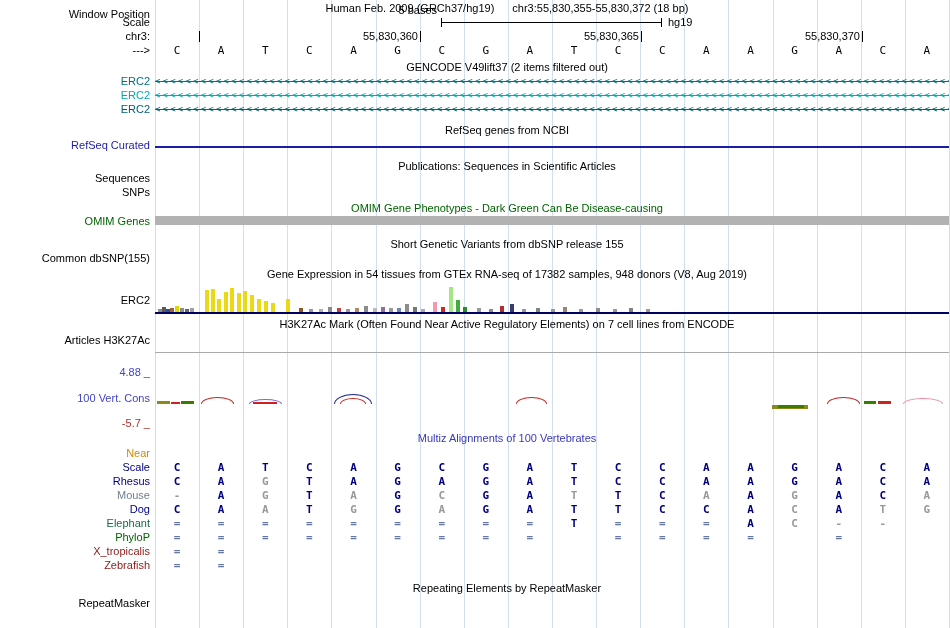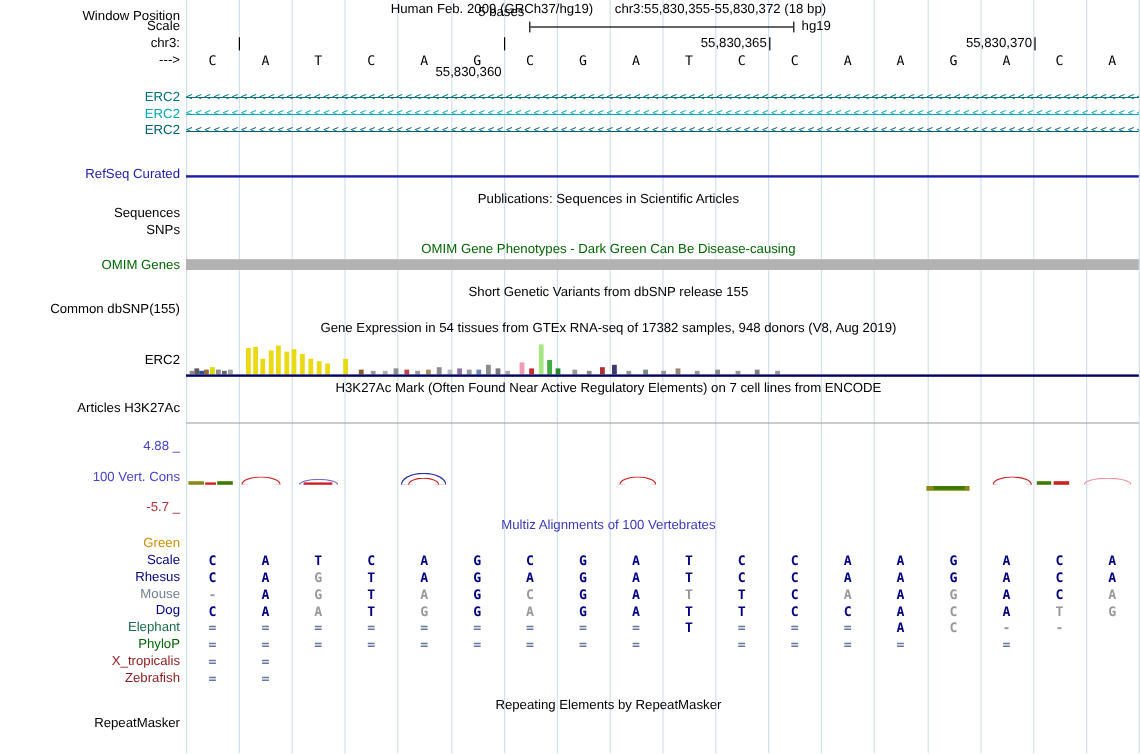--- a/index.html
+++ b/index.html
@@ -59,21 +59,21 @@
     <span>chr3:55,830,355-55,830,372 (18 bp)</span>
   </div>
 
   <div class="rlab" style="left:355px;width:82px;top:4px">5 bases</div>
   <div style="position:absolute;left:441px;top:18px;width:221px;height:9px;border-left:1px solid #000;border-right:1px solid #000">
     <div style="position:absolute;top:4px;left:0;right:0;height:1px;background:#000"></div>
   </div>
   <div style="position:absolute;left:668px;top:16px;height:13px;line-height:13px">hg19</div>
 
   <div class="overlay" style="top:30px;height:13px;bottom:auto">
-      <div class="rlab" style="left: 338px; width: 80px; margin-top: 24px;">55,830,360</div>
+      <div class="rlab" style="left: 338px; width: 80px;">55,830,360</div>
       <div class="tick" style="left: 420px;"></div>
       <div class="rlab" style="left: 559px; width: 80px;">55,830,365</div>
       <div class="tick" style="left: 641px;"></div>
       <div class="rlab" style="left: 780px; width: 80px;">55,830,370</div>
       <div class="tick" style="left: 862px;"></div>
       <div class="tick" style="left: 199px;"></div>
     </div>
   <div class="overlay">
       <div class="cellbase" style="left: 155px; width: 44.1111px;">C</div>
       <div class="cellbase" style="left: 199.111px; width: 44.1111px;">A</div>
@@ -88,29 +88,31 @@
       <div class="cellbase" style="left: 596.111px; width: 44.1111px;">C</div>
       <div class="cellbase" style="left: 640.222px; width: 44.1111px;">C</div>
       <div class="cellbase" style="left: 684.333px; width: 44.1111px;">A</div>
       <div class="cellbase" style="left: 728.444px; width: 44.1111px;">A</div>
       <div class="cellbase" style="left: 772.556px; width: 44.1111px;">G</div>
       <div class="cellbase" style="left: 816.667px; width: 44.1111px;">A</div>
       <div class="cellbase" style="left: 860.778px; width: 44.1111px;">C</div>
       <div class="cellbase" style="left: 904.889px; width: 44.1111px;">A</div>
     </div>
 
+  <div class="title" style="top:61px">GENCODE V49lift37 (2 items filtered out)</div>
   <div class="overlay" style="top:75px;height:42px;bottom:auto">
       <div class="rlab" style="left: 0px; width: 150px; top: 0px; color: rgb(0, 112, 126);">ERC2</div>
       <div class="arrowrow" style="left: 155px; width: 794px; top: 0px; color: rgb(0, 112, 126);">&lt;&lt;&lt;&lt;&lt;&lt;&lt;&lt;&lt;&lt;&lt;&lt;&lt;&lt;&lt;&lt;&lt;&lt;&lt;&lt;&lt;&lt;&lt;&lt;&lt;&lt;&lt;&lt;&lt;&lt;&lt;&lt;&lt;&lt;&lt;&lt;&lt;&lt;&lt;&lt;&lt;&lt;&lt;&lt;&lt;&lt;&lt;&lt;&lt;&lt;&lt;&lt;&lt;&lt;&lt;&lt;&lt;&lt;&lt;&lt;&lt;&lt;&lt;&lt;&lt;&lt;&lt;&lt;&lt;&lt;&lt;&lt;&lt;&lt;&lt;&lt;&lt;&lt;&lt;&lt;&lt;&lt;&lt;&lt;&lt;&lt;&lt;&lt;&lt;&lt;&lt;&lt;&lt;&lt;&lt;&lt;&lt;&lt;&lt;&lt;&lt;&lt;&lt;&lt;&lt;&lt;</div>
       <div class="rlab" style="left: 0px; width: 150px; top: 14px; color: rgb(0, 169, 183);">ERC2</div>
       <div class="arrowrow" style="left: 155px; width: 794px; top: 14px; color: rgb(0, 169, 183);">&lt;&lt;&lt;&lt;&lt;&lt;&lt;&lt;&lt;&lt;&lt;&lt;&lt;&lt;&lt;&lt;&lt;&lt;&lt;&lt;&lt;&lt;&lt;&lt;&lt;&lt;&lt;&lt;&lt;&lt;&lt;&lt;&lt;&lt;&lt;&lt;&lt;&lt;&lt;&lt;&lt;&lt;&lt;&lt;&lt;&lt;&lt;&lt;&lt;&lt;&lt;&lt;&lt;&lt;&lt;&lt;&lt;&lt;&lt;&lt;&lt;&lt;&lt;&lt;&lt;&lt;&lt;&lt;&lt;&lt;&lt;&lt;&lt;&lt;&lt;&lt;&lt;&lt;&lt;&lt;&lt;&lt;&lt;&lt;&lt;&lt;&lt;&lt;&lt;&lt;&lt;&lt;&lt;&lt;&lt;&lt;&lt;&lt;&lt;&lt;&lt;&lt;&lt;&lt;&lt;&lt;</div>
       <div class="rlab" style="left: 0px; width: 150px; top: 28px; color: rgb(0, 98, 110);">ERC2</div>
       <div class="arrowrow" style="left: 155px; width: 794px; top: 28px; color: rgb(0, 98, 110);">&lt;&lt;&lt;&lt;&lt;&lt;&lt;&lt;&lt;&lt;&lt;&lt;&lt;&lt;&lt;&lt;&lt;&lt;&lt;&lt;&lt;&lt;&lt;&lt;&lt;&lt;&lt;&lt;&lt;&lt;&lt;&lt;&lt;&lt;&lt;&lt;&lt;&lt;&lt;&lt;&lt;&lt;&lt;&lt;&lt;&lt;&lt;&lt;&lt;&lt;&lt;&lt;&lt;&lt;&lt;&lt;&lt;&lt;&lt;&lt;&lt;&lt;&lt;&lt;&lt;&lt;&lt;&lt;&lt;&lt;&lt;&lt;&lt;&lt;&lt;&lt;&lt;&lt;&lt;&lt;&lt;&lt;&lt;&lt;&lt;&lt;&lt;&lt;&lt;&lt;&lt;&lt;&lt;&lt;&lt;&lt;&lt;&lt;&lt;&lt;&lt;&lt;&lt;&lt;&lt;&lt;</div>
     </div>
 
+  <div class="title" style="top:124px">RefSeq genes from NCBI</div>
   <div class="lab c-navy" style="top:139px">RefSeq Curated</div>
   <div class="hline" style="left:155px;top:146px;width:794px;height:2px;background:#1c1ca8"></div>
 
   <div class="title" style="top:160px">Publications: Sequences in Scientific Articles</div>
   <div class="lab" style="top:172px">Sequences</div>
   <div class="lab" style="top:186px">SNPs</div>
 
   <div class="title c-green" style="top:202px">OMIM Gene Phenotypes - Dark Green Can Be Disease-causing</div>
   <div class="lab c-green" style="top:215px">OMIM Genes</div>
   <div class="hline" style="left:155px;top:216px;width:794px;height:9px;background:#b2b2b2"></div>
@@ -197,21 +199,21 @@
       <div style="position: absolute; left: 772px; width: 36px; height: 4px; top: 405px; background: rgb(138, 138, 26);"></div>
       <div style="position: absolute; left: 778px; width: 26px; height: 3px; top: 405px; background: rgb(61, 122, 0);"></div>
       <div style="position: absolute; left: 827px; width: 33px; height: 7px; top: 397px; border-top: 1.5px solid rgb(204, 34, 34); border-right: 1.5px solid rgb(204, 34, 34); border-bottom: none; border-left: 1.5px solid rgb(204, 34, 34); border-image: initial; border-radius: 50% 50% 0px 0px / 100% 100% 0px 0px;"></div>
       <div style="position: absolute; left: 864px; width: 12px; height: 3px; top: 401px; background: rgb(61, 122, 0);"></div>
       <div style="position: absolute; left: 878px; width: 13px; height: 3px; top: 401px; background: rgb(204, 34, 34);"></div>
       <div style="position: absolute; left: 903px; width: 40px; height: 6px; top: 398px; border-top: 1.5px solid rgb(238, 136, 153); border-right: 1.5px solid rgb(238, 136, 153); border-bottom: none; border-left: 1.5px solid rgb(238, 136, 153); border-image: initial; border-radius: 50% 50% 0px 0px / 100% 100% 0px 0px;"></div>
     </div>
 
   <div class="title c-mblue" style="top:432px">Multiz Alignments of 100 Vertebrates</div>
   <div class="overlay">
-      <div class="rlab" style="left: 0px; width: 150px; top: 447px; color: rgb(209, 140, 0);">Green</div>
+      <div class="rlab" style="left: 0px; width: 150px; top: 447px; color: rgb(209, 140, 0);">Near</div>
       <div class="rlab" style="left: 0px; width: 150px; top: 461px; color: rgb(0, 0, 128);">Scale</div>
       <div class="alcell" style="left: 155px; width: 44.1111px; top: 461px; color: rgb(0, 0, 128);">C</div>
       <div class="alcell" style="left: 199.111px; width: 44.1111px; top: 461px; color: rgb(0, 0, 128);">A</div>
       <div class="alcell" style="left: 243.222px; width: 44.1111px; top: 461px; color: rgb(0, 0, 128);">T</div>
       <div class="alcell" style="left: 287.333px; width: 44.1111px; top: 461px; color: rgb(0, 0, 128);">C</div>
       <div class="alcell" style="left: 331.444px; width: 44.1111px; top: 461px; color: rgb(0, 0, 128);">A</div>
       <div class="alcell" style="left: 375.556px; width: 44.1111px; top: 461px; color: rgb(0, 0, 128);">G</div>
       <div class="alcell" style="left: 419.667px; width: 44.1111px; top: 461px; color: rgb(0, 0, 128);">C</div>
       <div class="alcell" style="left: 463.778px; width: 44.1111px; top: 461px; color: rgb(0, 0, 128);">G</div>
       <div class="alcell" style="left: 507.889px; width: 44.1111px; top: 461px; color: rgb(0, 0, 128);">A</div>

